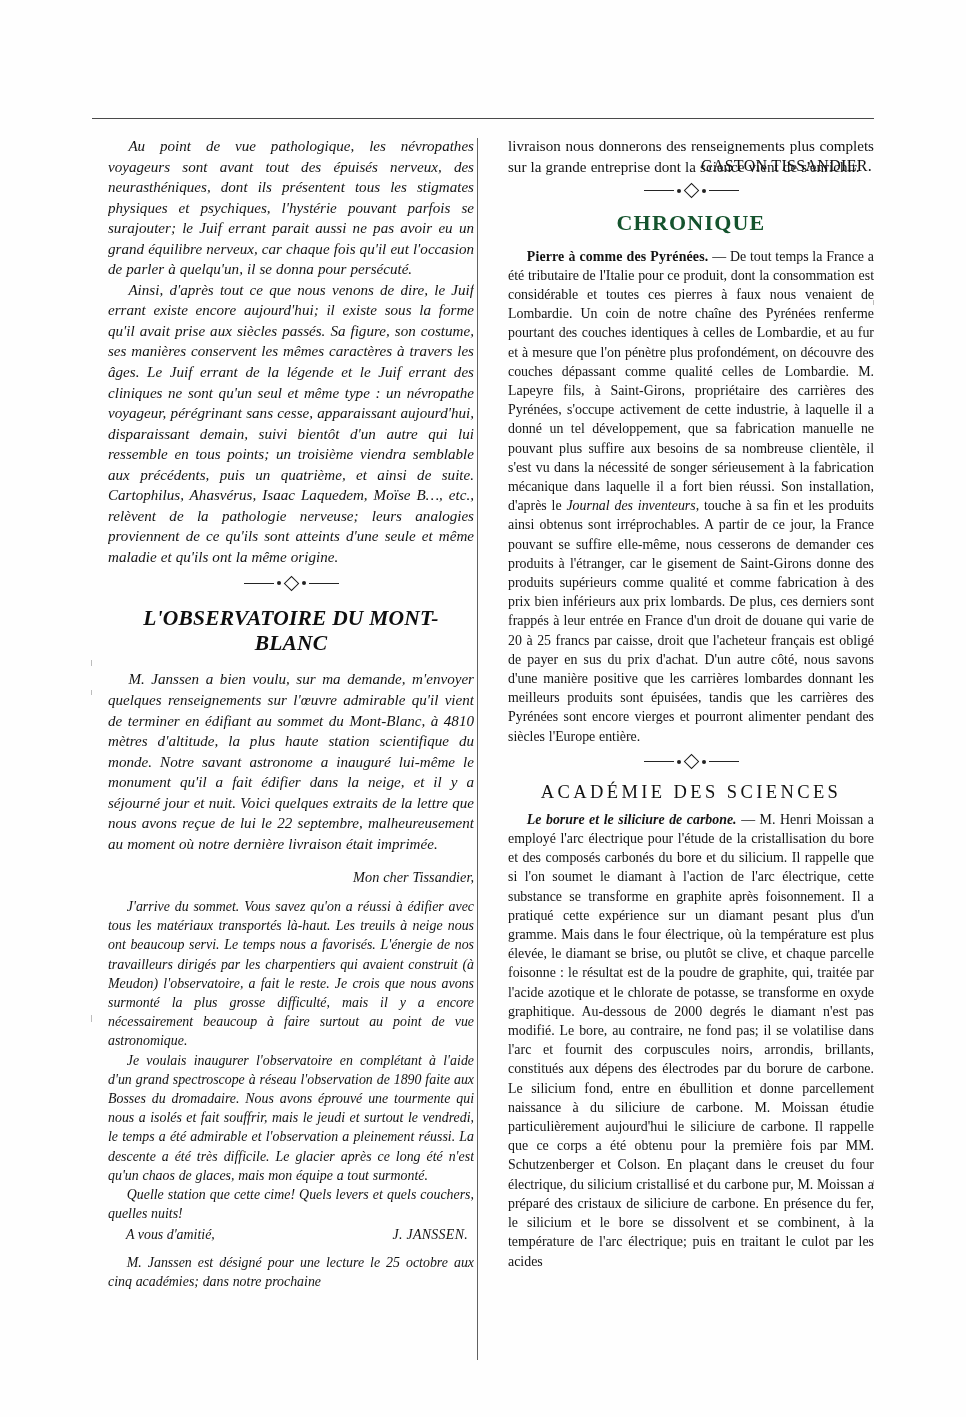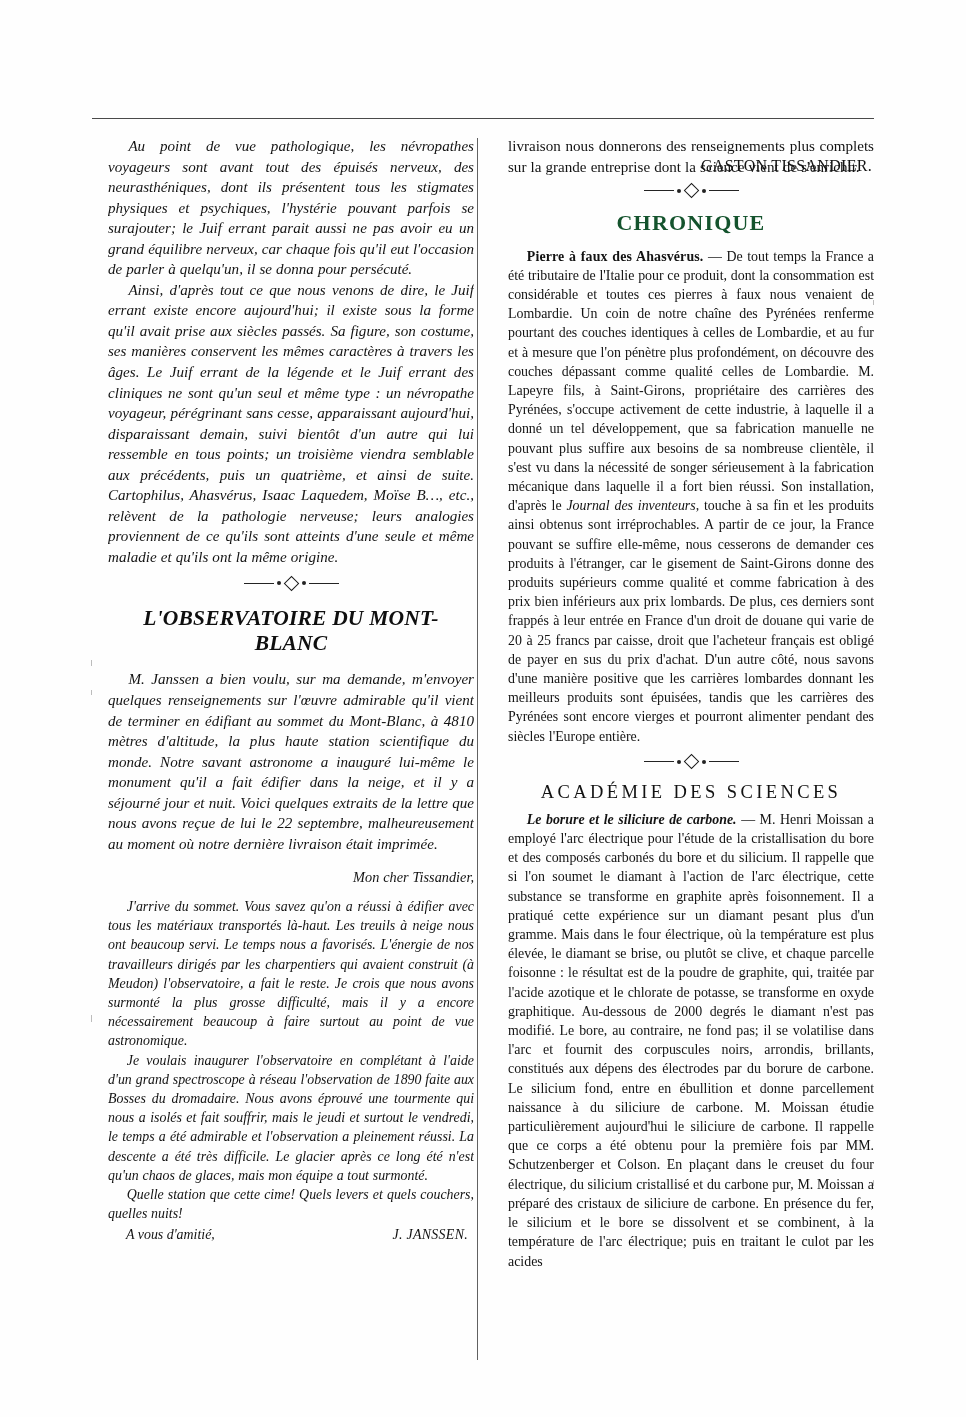--- a/index.html
+++ b/index.html
@@ -239,20 +239,21 @@
       <p class="small">Je voulais inaugurer l'observatoire en complétant à l'aide d'un grand spectroscope à réseau l'observation de 1890 faite aux Bosses du dromadaire. Nous avons éprouvé une tourmente qui nous a isolés et fait souffrir, mais le jeudi et surtout le vendredi, le temps a été admirable et l'observation a pleinement réussi. La descente a été très difficile. Le glacier après ce long été n'est qu'un chaos de glaces, mais mon équipe a tout surmonté.</p>
       <p class="small">Quelle station que cette cime! Quels levers et quels couchers, quelles nuits!</p>
 
       <div class="closing-row">
         <span class="left-bit">A vous d'amitié,</span>
         <span class="sig-inline">J. JANSSEN.</span>
       </div>
 
       <div class="gap-s"></div>
 
+      <p class="small">M. Janssen est désigné pour une lecture le 25 octobre aux cinq académies; dans notre prochaine</p>
 
     </div>
 
     <div class="col col-right">
 
       <p class="noindent">livraison nous donnerons des renseignements plus complets sur la grande entreprise dont la science vient de s'enrichir.</p>
 
       <div style="text-align:right; padding-right:2px; margin-top:-20.55px;">
         <span class="sig-inline">GASTON TISSANDIER.</span>
       </div>
@@ -261,21 +262,21 @@
         <span class="bar"></span>
         <span class="dot"></span>
         <span class="diamond"></span>
         <span class="dot"></span>
         <span class="bar"></span>
       </div>
 
       <h2 class="chronique">CHRONIQUE</h2>
 
       <p class="small">
-        <span class="lead-bold">Pierre à faux des Ahasvérus.</span>
+        <span class="lead-bold">Pierre à comme des Pyrénées.</span>
         <span>—</span>
         <span>De tout temps la France a été tributaire de l'Italie pour ce produit, dont la consommation est considérable et toutes ces pierres à faux nous venaient de Lombardie. Un coin de notre chaîne des Pyrénées renferme pourtant des couches identiques à celles de Lombardie, et au fur et à mesure que l'on pénètre plus profondément, on découvre des couches dépassant comme qualité celles de Lombardie. M. Lapeyre fils, à Saint-Girons, propriétaire des carrières des Pyrénées, s'occupe activement de cette industrie, à laquelle il a donné un tel développement, que sa fabrication manuelle ne pouvant plus suffire aux besoins de sa nombreuse clientèle, il s'est vu dans la nécessité de songer sérieusement à la fabrication mécanique dans laquelle il a fort bien réussi. Son installation, d'après le </span><em class="ital">Journal des inventeurs</em><span>, touche à sa fin et les produits ainsi obtenus sont irréprochables. A partir de ce jour, la France pouvant se suffire elle-même, nous cesserons de demander ces produits à l'étranger, car le gisement de Saint-Girons donne des produits supérieurs comme qualité et comme fabrication à des prix bien inférieurs aux prix lombards. De plus, ces derniers sont frappés à leur entrée en France d'un droit de douane qui varie de 20 à 25 francs par caisse, droit que l'acheteur français est obligé de payer en sus du prix d'achat. D'un autre côté, nous savons d'une manière positive que les carrières lombardes donnant les meilleurs produits sont épuisées, tandis que les carrières des Pyrénées sont encore vierges et pourront alimenter pendant des siècles l'Europe entière.</span>
       </p>
 
       <div class="ornament">
         <span class="bar"></span>
         <span class="dot"></span>
         <span class="diamond"></span>
         <span class="dot"></span>
         <span class="bar"></span>

